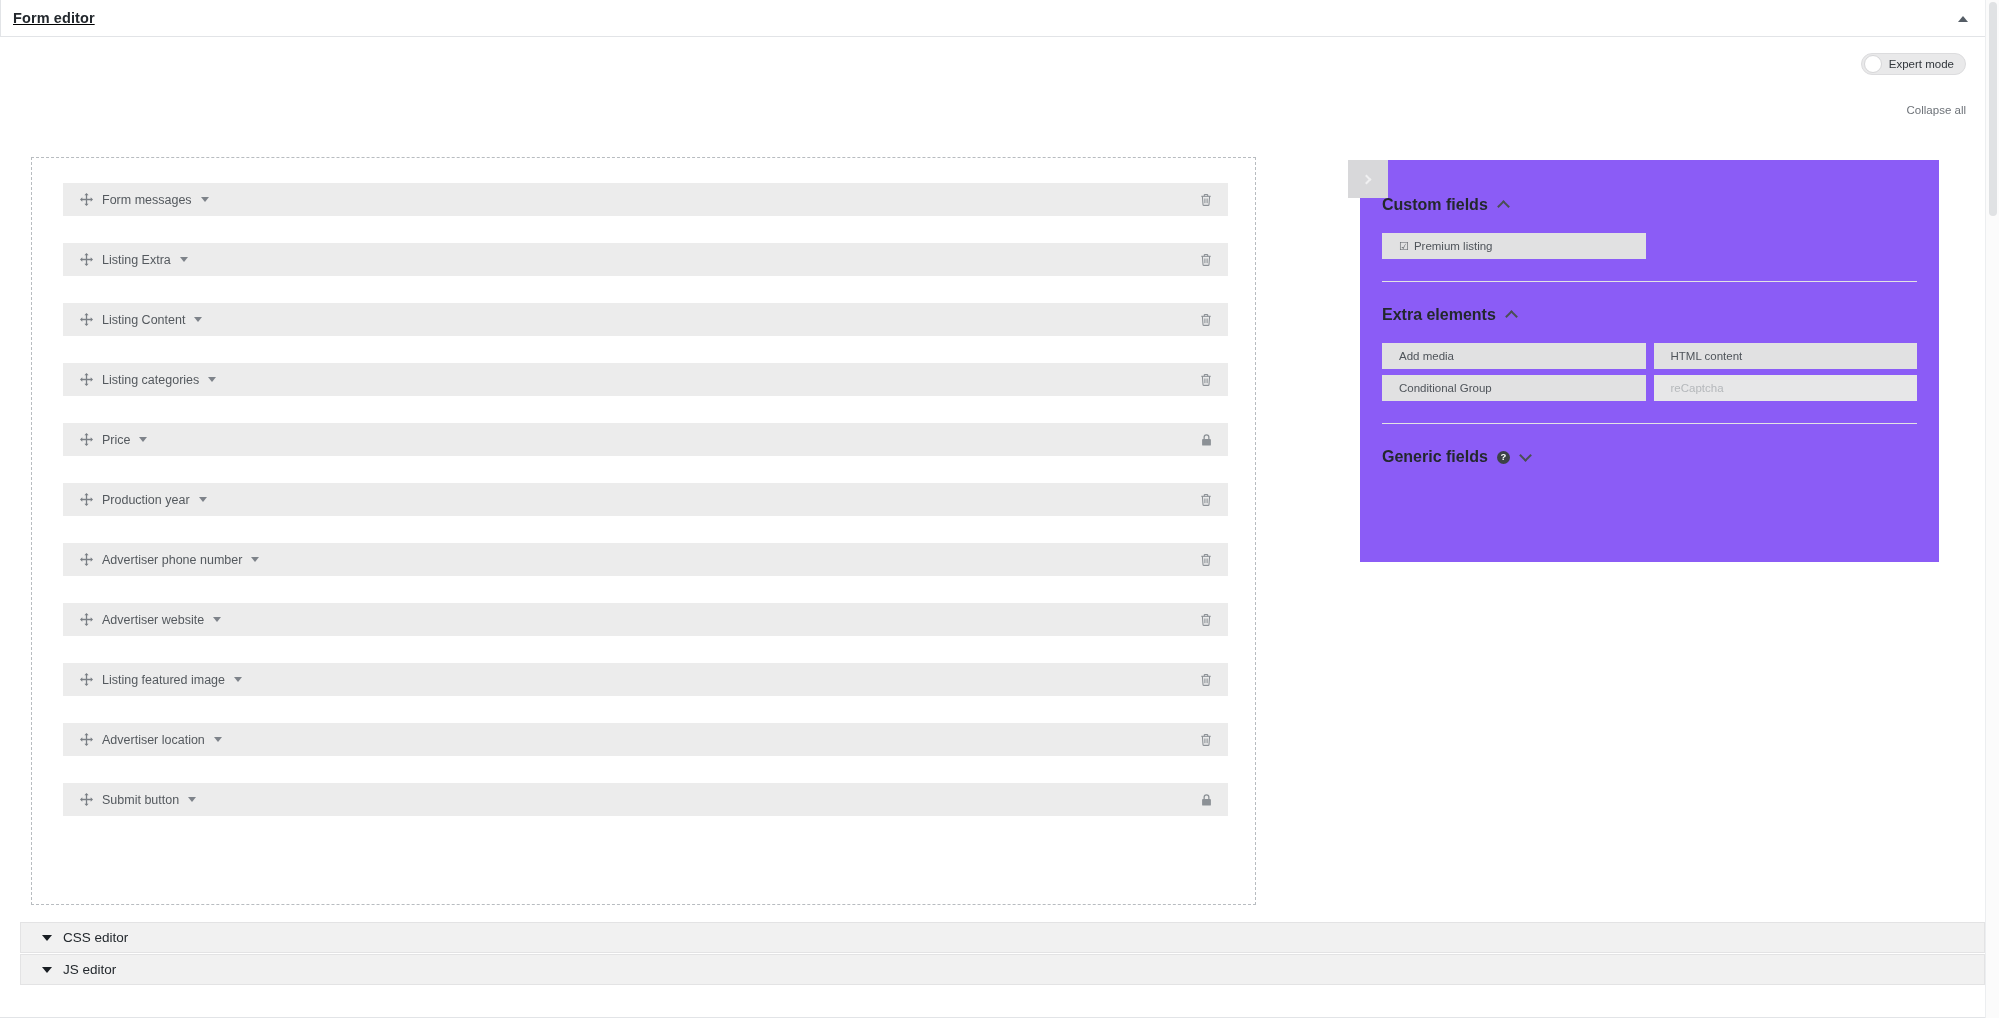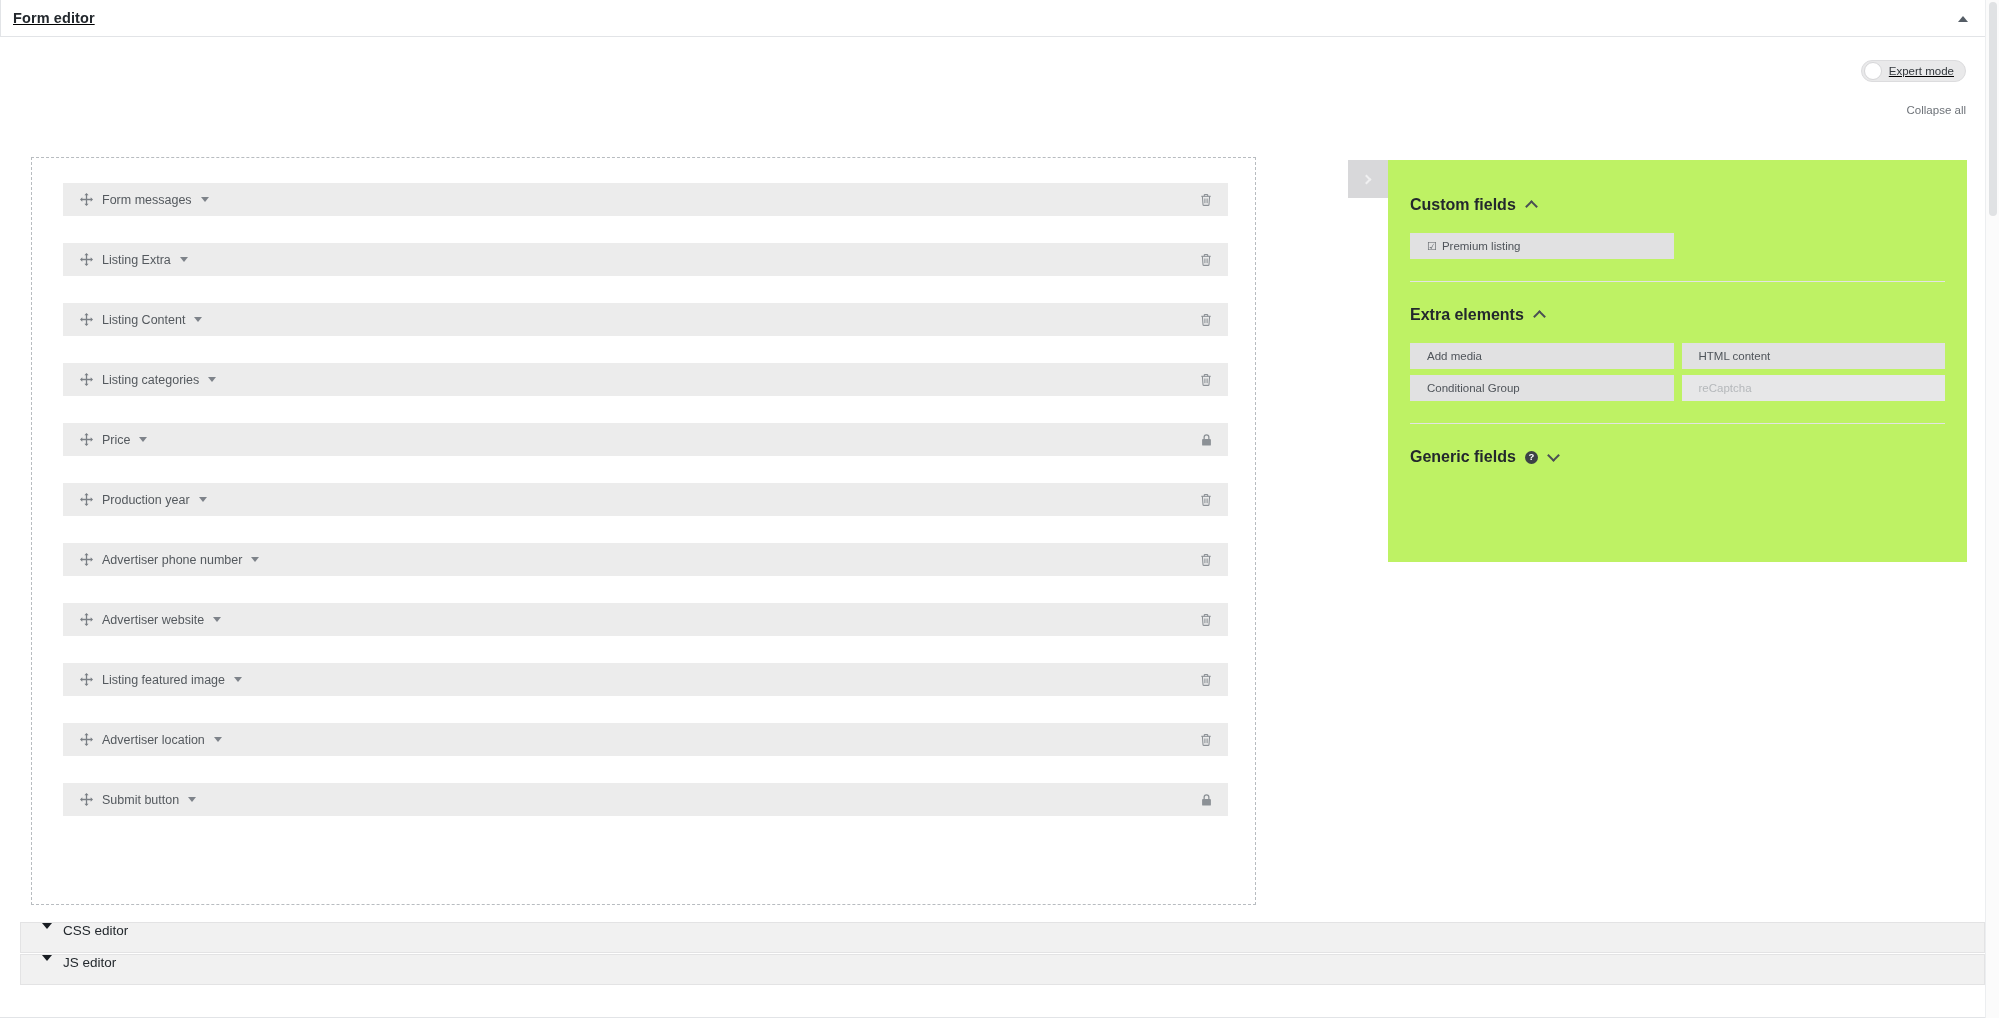--- a/index.html
+++ b/index.html
@@ -54,23 +54,22 @@
   .caret-up {
     width: 0; height: 0;
     border-left: 5px solid transparent;
     border-right: 5px solid transparent;
     border-bottom: 6px solid #555d66;
   }
 
   
   .expert-wrap {
     position: absolute;
-    right: 33px; top: 60px;
+    right: 33px; top: 53px;
     height: 20px;
-    text-decoration: underline;
   }
   .expert-toggle {
     display: flex;
     align-items: center;
     height: 22px;
     border-radius: 11px;
     background: #e9e9ea;
     border: 1px solid #dcdcde;
     padding: 0 11px 0 2px;
     cursor: pointer;
@@ -157,23 +156,23 @@
     transform: translateY(-50%);
     width: 16px; height: 16px;
     display: flex; align-items: center; justify-content: center;
     cursor: pointer;
   }
   .field-action svg { display: block; }
 
   
   .sidebar {
     position: absolute;
-    left: 1388px; top: 160px;
+    left: 1360px; top: 160px;
     width: 579px; height: 402px;
-    background: #bef264;
+    background: #8b5cf6;
   }
 
   .sidebar-tab {
     position: absolute;
     left: 1348px; top: 160px;
     width: 40px; height: 38px;
     background: #d8d8da;
     display: flex;
     align-items: center;
     justify-content: center;
@@ -268,21 +267,21 @@
 
   
   .editor-bar {
     position: absolute;
     left: 20px;
     width: 1965px;
     height: 31px;
     background: #f1f1f1;
     border: 1px solid #e3e3e4;
     display: flex;
-    align-items: flex-start;
+    align-items: center;
     cursor: pointer;
   }
   .editor-bar .bar-caret {
     margin-left: 21px;
     width: 0; height: 0;
     border-left: 5.5px solid transparent;
     border-right: 5.5px solid transparent;
     border-top: 6.5px solid #191e23;
   }
   .editor-bar .bar-label {

